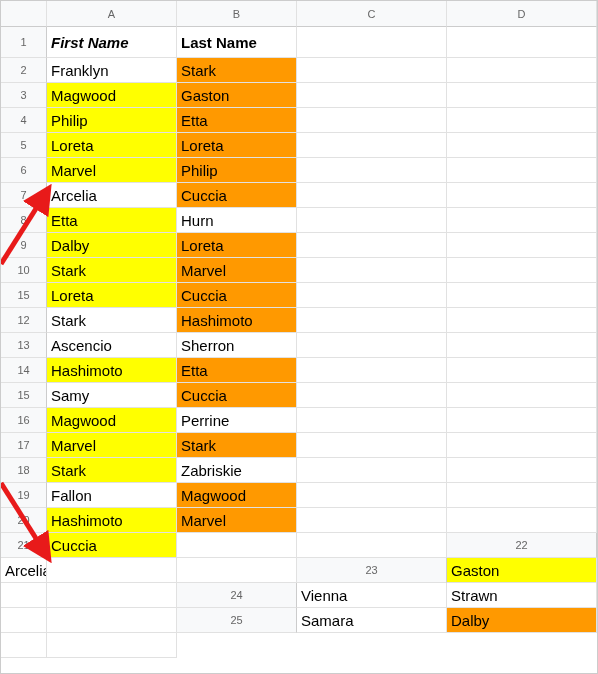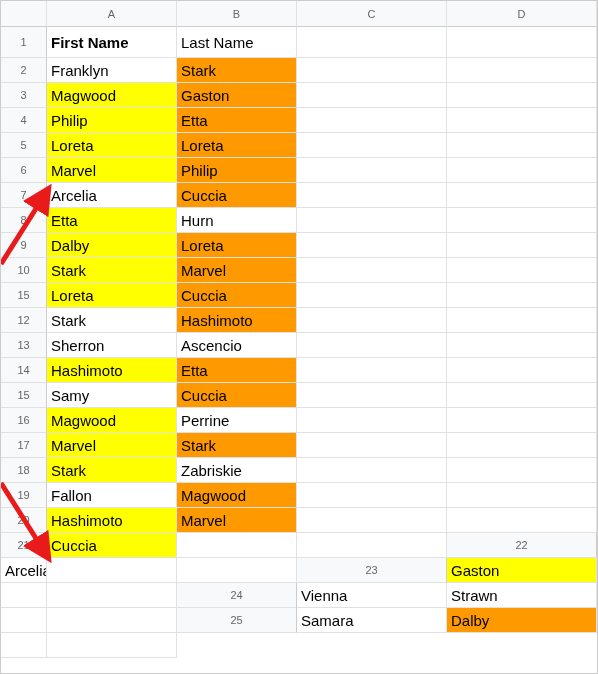--- a/index.html
+++ b/index.html
@@ -67,22 +67,22 @@
 </head>
 <body>
 
 <div class="sheet" id="sheet" style="grid-template-rows: 26px 31px repeat(24, 25px);">
     <div class="corner"></div>
     <div class="col-header">A</div>
     <div class="col-header">B</div>
     <div class="col-header">C</div>
     <div class="col-header">D</div>
     <div class="row-header header-row" style="height: 31px; line-height: 31px;">1</div>
-    <div class="cell" style="font-weight: bold; height: 31px; line-height: 31px;">First Name</div>
-    <div class="cell" style="font-weight: normal; height: 31px; line-height: 31px;">Last Name</div>
+    <div class="cell" style="font-weight: bold; height: 31px; line-height: 31px; font-style: italic;">First Name</div>
+    <div class="cell" style="font-weight: bold; height: 31px; line-height: 31px;">Last Name</div>
     <div class="cell" style="height: 31px;"></div>
     <div class="cell" style="height: 31px;"></div>
     <div class="row-header">2</div>
     <div class="cell ">Franklyn</div>
     <div class="cell orange">Stark</div>
     <div class="cell"></div>
     <div class="cell"></div>
     <div class="row-header">3</div>
     <div class="cell yellow">Magwood</div>
     <div class="cell orange">Gaston</div>
@@ -127,22 +127,22 @@
     <div class="cell yellow">Loreta</div>
     <div class="cell orange">Cuccia</div>
     <div class="cell"></div>
     <div class="cell"></div>
     <div class="row-header">12</div>
     <div class="cell ">Stark</div>
     <div class="cell orange">Hashimoto</div>
     <div class="cell"></div>
     <div class="cell"></div>
     <div class="row-header">13</div>
+    <div class="cell ">Ascencio</div>
     <div class="cell ">Sherron</div>
-    <div class="cell ">Ascencio</div>
     <div class="cell"></div>
     <div class="cell"></div>
     <div class="row-header">14</div>
     <div class="cell yellow">Hashimoto</div>
     <div class="cell orange">Etta</div>
     <div class="cell"></div>
     <div class="cell"></div>
     <div class="row-header">15</div>
     <div class="cell ">Samy</div>
     <div class="cell orange">Cuccia</div>

